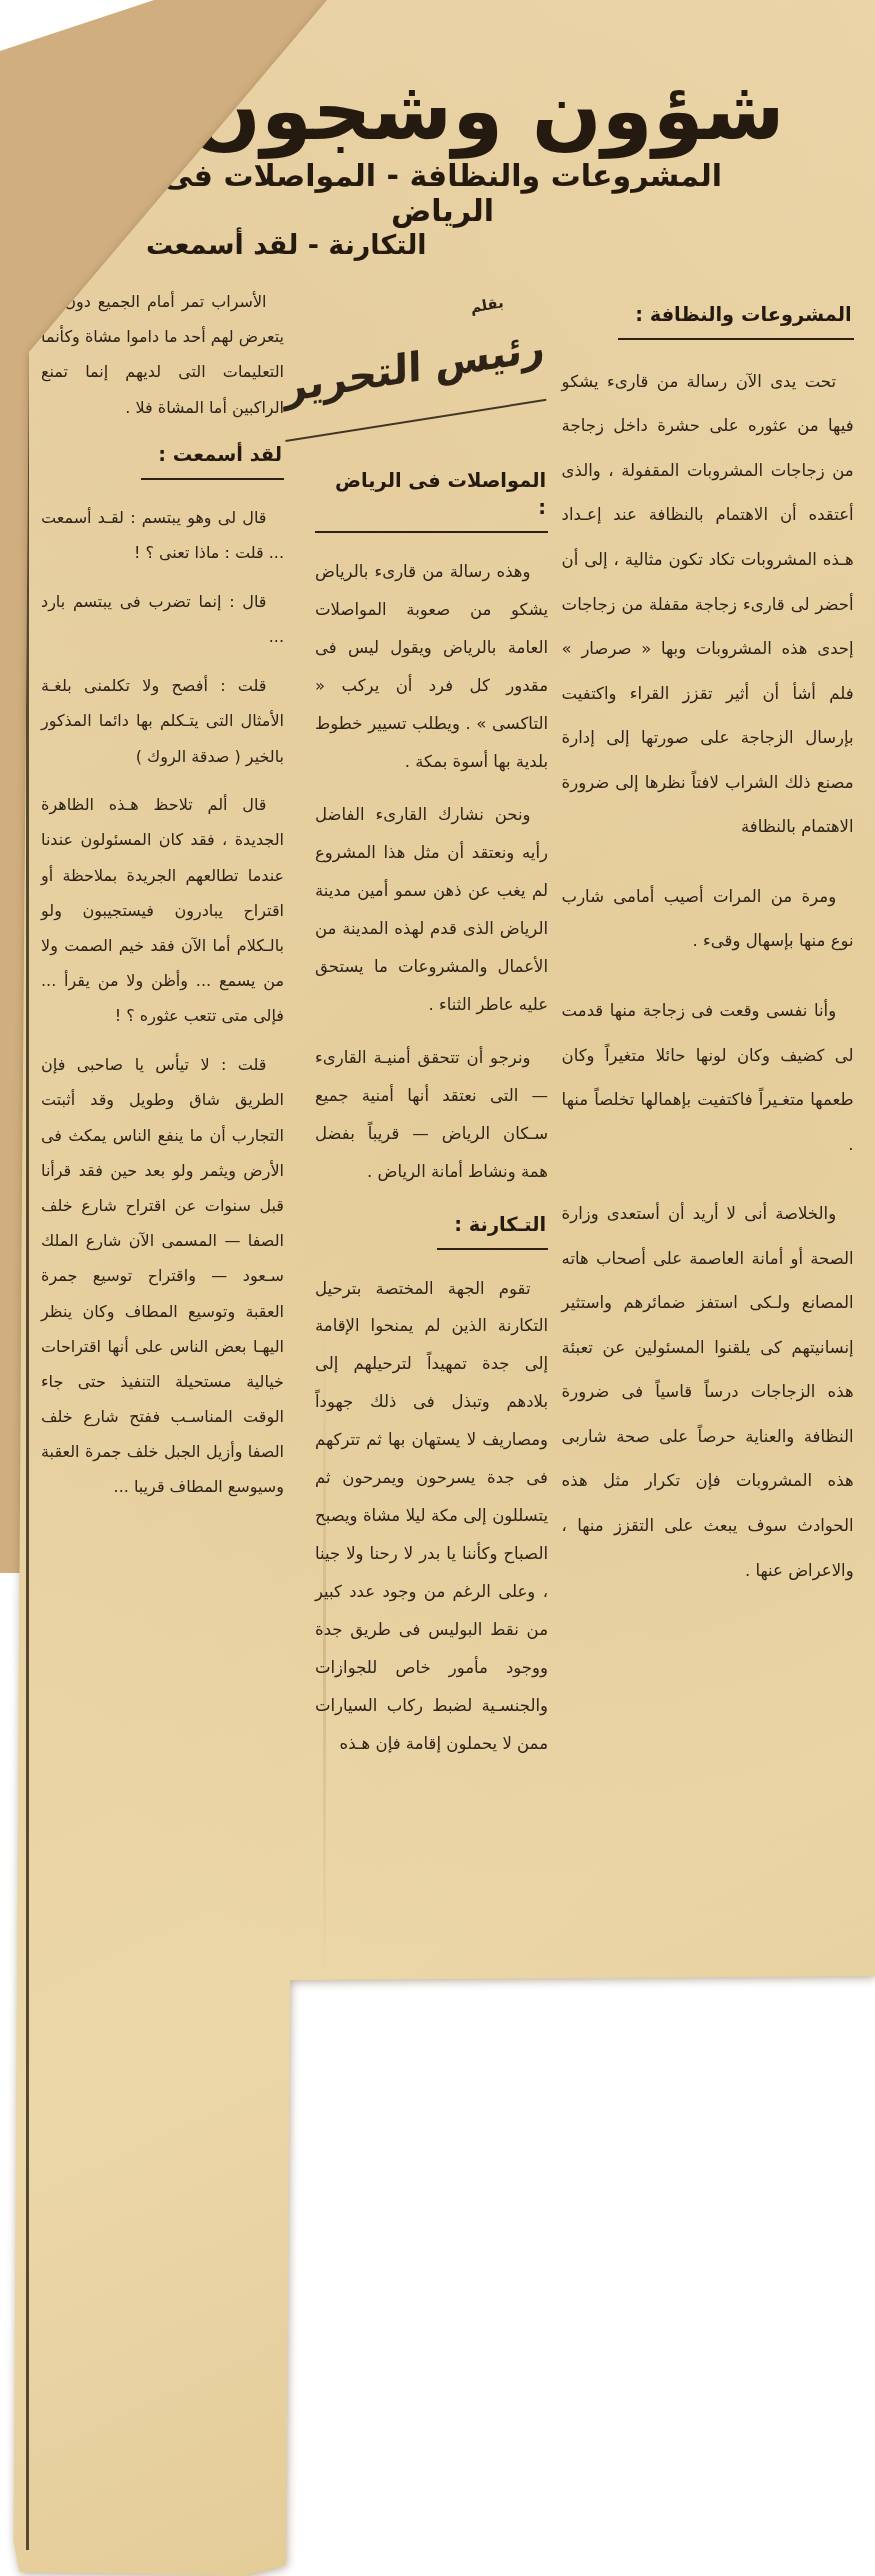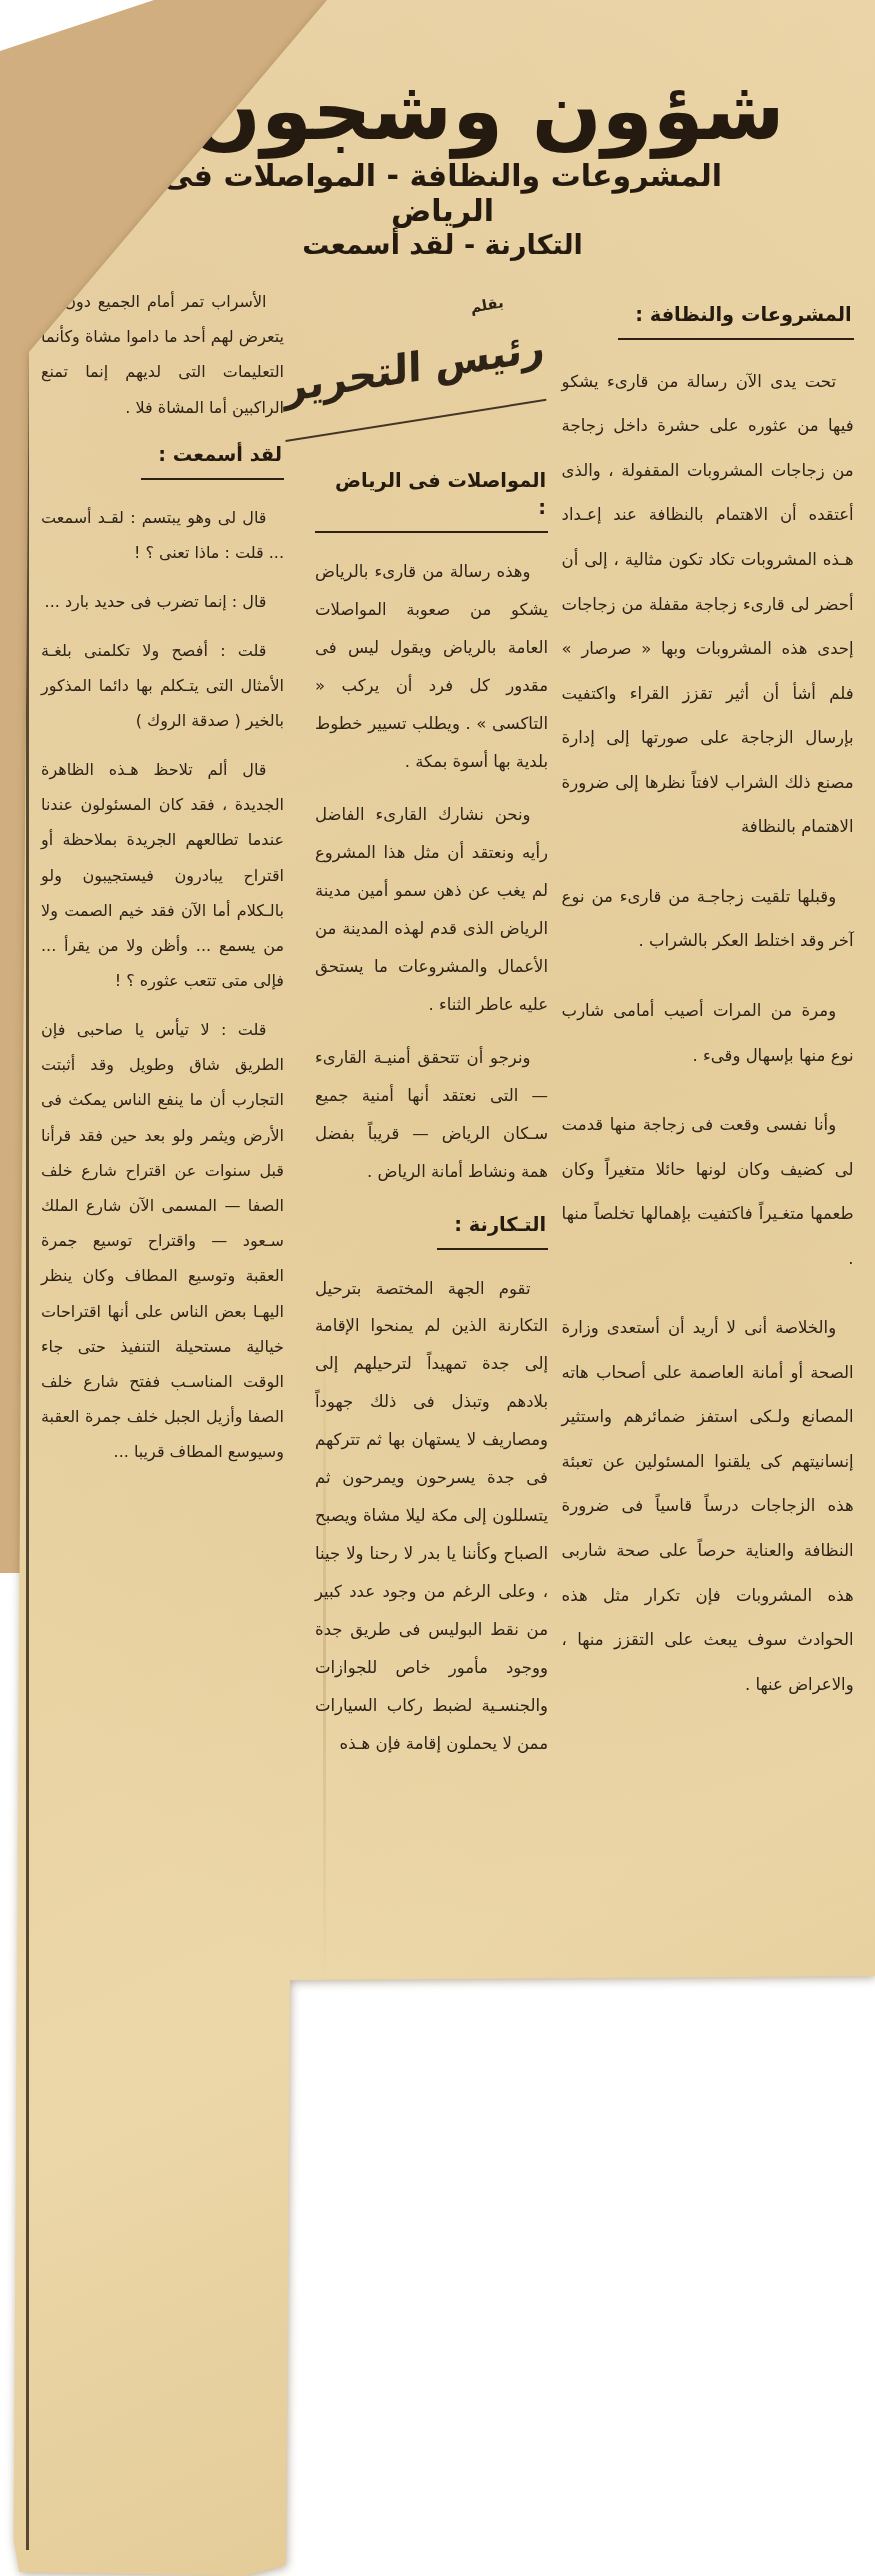--- a/index.html
+++ b/index.html
@@ -18,21 +18,21 @@
     clip-path:polygon(327px 0,875px 0,875px 1976px,290px 1980px,286px 2565px,245px 2576px,19.4px 2572px,13.6px 2540px,21.4px 1264px,29px 352px);}
 
   .rule-line{position:absolute;left:26px;top:208px;width:2.9px;height:2342px;background:rgba(44,32,18,.78);}
   .crease{position:absolute;top:1323px;left:323px;width:2.9px;height:661px;
     background:linear-gradient(rgba(140,100,50,0),rgba(140,100,50,.22),rgba(140,100,50,0));}
 
   .page-title{position:absolute;top:7.8px;left:78px;right:68px;text-align:center;
     font-size:82px;font-weight:700;letter-spacing:1px;color:#241a10;white-space:nowrap;}
   .subtitle1{position:absolute;top:158px;left:136px;right:126px;text-align:center;
     font-size:30px;font-weight:700;color:#241a10;}
-  .subtitle2{position:absolute;top:229px;left:146px;right:136px;text-align:center;
+  .subtitle2{position:absolute;top:229px;left:146px;right:136px;text-align:left;
     font-size:27px;font-weight:700;color:#241a10;}
 
   .col{position:absolute;color:#2e2317;}
   .col p{margin:0 0 15.6px;text-align:justify;text-justify:inter-word;text-indent:17.5px;}
   .col-right{top:294px;right:21.4px;width:292px;font-size:16.5px;line-height:2.7;}
   .col-right p{margin-bottom:25px;}
   .col-middle{top:288px;right:327px;width:233px;font-size:16.5px;line-height:2.3;}
   .col-left{top:284px;right:591px;width:243px;font-size:16px;line-height:2.2;}
   .col-left p{margin-bottom:13.6px;}
 
@@ -58,21 +58,20 @@
       <div class="rule-line"></div>
       <div class="crease"></div>
 
       <h1 class="page-title">شؤون وشجون ..</h1>
       <div class="subtitle1">المشروعات والنظافة - المواصلات فى الرياض</div>
       <div class="subtitle2">التكارنة - لقد أسمعت</div>
 
       <div class="col col-right">
         <div class="heading">المشروعات والنظافة :</div>
         <p>تحت يدى الآن رسالة من قارىء يشكو فيها من عثوره على حشرة داخل زجاجة من زجاجات المشروبات المقفولة ، والذى أعتقده أن الاهتمام بالنظافة عند إعـداد هـذه المشروبات تكاد تكون مثالية ، إلى أن أحضر لى قارىء زجاجة مقفلة من زجاجات إحدى هذه المشروبات وبها « صرصار » فلم أشأ أن أثير تقزز القراء واكتفيت بإرسال الزجاجة على صورتها إلى إدارة مصنع ذلك الشراب لافتاً نظرها إلى ضرورة الاهتمام بالنظافة</p>
-        <p>وقبلها تلقيت زجاجـة من قارىء من نوع آخر وقد اختلط العكر بالشراب .</p>
         <p>ومرة من المرات أصيب أمامى شارب نوع منها بإسهال وقىء .</p>
         <p>وأنا نفسى وقعت فى زجاجة منها قدمت لى كضيف وكان لونها حائلا متغيراً وكان طعمها متغـيراً فاكتفيت بإهمالها تخلصاً منها .</p>
         <p>والخلاصة أنى لا أريد أن أستعدى وزارة الصحة أو أمانة العاصمة على أصحاب هاته المصانع ولـكى استفز ضمائرهم واستثير إنسانيتهم كى يلقنوا المسئولين عن تعبئة هذه الزجاجات درساً قاسياً فى ضرورة النظافة والعناية حرصاً على صحة شاربى هذه المشروبات فإن تكرار مثل هذه الحوادث سوف يبعث على التقزز منها ، والاعراض عنها .</p>
       </div>
 
       <div class="col col-middle">
         <div class="byline">
           <span class="byline-prefix">بقلم</span>
           <span class="signature">رئيس التحرير</span>
         </div>
@@ -81,21 +80,21 @@
         <p>ونحن نشارك القارىء الفاضل رأيه ونعتقد أن مثل هذا المشروع لم يغب عن ذهن سمو أمين مدينة الرياض الذى قدم لهذه المدينة من الأعمال والمشروعات ما يستحق عليه عاطر الثناء .</p>
         <p>ونرجو أن تتحقق أمنيـة القارىء — التى نعتقد أنها أمنية جميع سـكان الرياض — قريباً بفضل همة ونشاط أمانة الرياض .</p>
         <div class="heading">التـكارنة :</div>
         <p>تقوم الجهة المختصة بترحيل التكارنة الذين لم يمنحوا الإقامة إلى جدة تمهيداً لترحيلهم إلى بلادهم وتبذل فى ذلك جهوداً ومصاريف لا يستهان بها ثم تتركهم فى جدة يسرحون ويمرحون ثم يتسللون إلى مكة ليلا مشاة ويصبح الصباح وكأننا يا بدر لا رحنا ولا جينا ، وعلى الرغم من وجود عدد كبير من نقط البوليس فى طريق جدة ووجود مأمور خاص للجوازات والجنسـية لضبط ركاب السيارات ممن لا يحملون إقامة فإن هـذه</p>
       </div>
 
       <div class="col col-left">
         <p>الأسراب تمر أمام الجميع دون أن يتعرض لهم أحد ما داموا مشاة وكأنما التعليمات التى لديهم إنما تمنع الراكبين أما المشاة فلا .</p>
         <div class="heading">لقد أسمعت :</div>
         <p>قال لى وهو يبتسم : لقـد أسمعت ... قلت : ماذا تعنى ؟ !</p>
-        <p>قال : إنما تضرب فى حديد بارد ...</p>
+        <p>قال : إنما تضرب فى يبتسم بارد ...</p>
         <p>قلت : أفصح ولا تكلمنى بلغـة الأمثال التى يتـكلم بها دائما المذكور بالخير ( صدقة الروك )</p>
         <p>قال ألم تلاحظ هـذه الظاهرة الجديدة ، فقد كان المسئولون عندنا عندما تطالعهم الجريدة بملاحظة أو اقتراح يبادرون فيستجيبون ولو بالـكلام أما الآن فقد خيم الصمت ولا من يسمع ... وأظن ولا من يقرأ ... فإلى متى تتعب عثوره ؟ !</p>
         <p>قلت : لا تيأس يا صاحبى فإن الطريق شاق وطويل وقد أثبتت التجارب أن ما ينفع الناس يمكث فى الأرض ويثمر ولو بعد حين فقد قرأنا قبل سنوات عن اقتراح شارع خلف الصفا — المسمى الآن شارع الملك سـعود — واقتراح توسيع جمرة العقبة وتوسيع المطاف وكان ينظر اليهـا بعض الناس على أنها اقتراحات خيالية مستحيلة التنفيذ حتى جاء الوقت المناسـب ففتح شارع خلف الصفا وأزيل الجبل خلف جمرة العقبة وسيوسع المطاف قريبا ...</p>
       </div>
 
     </div>
   </div>
 </div>
 
 

